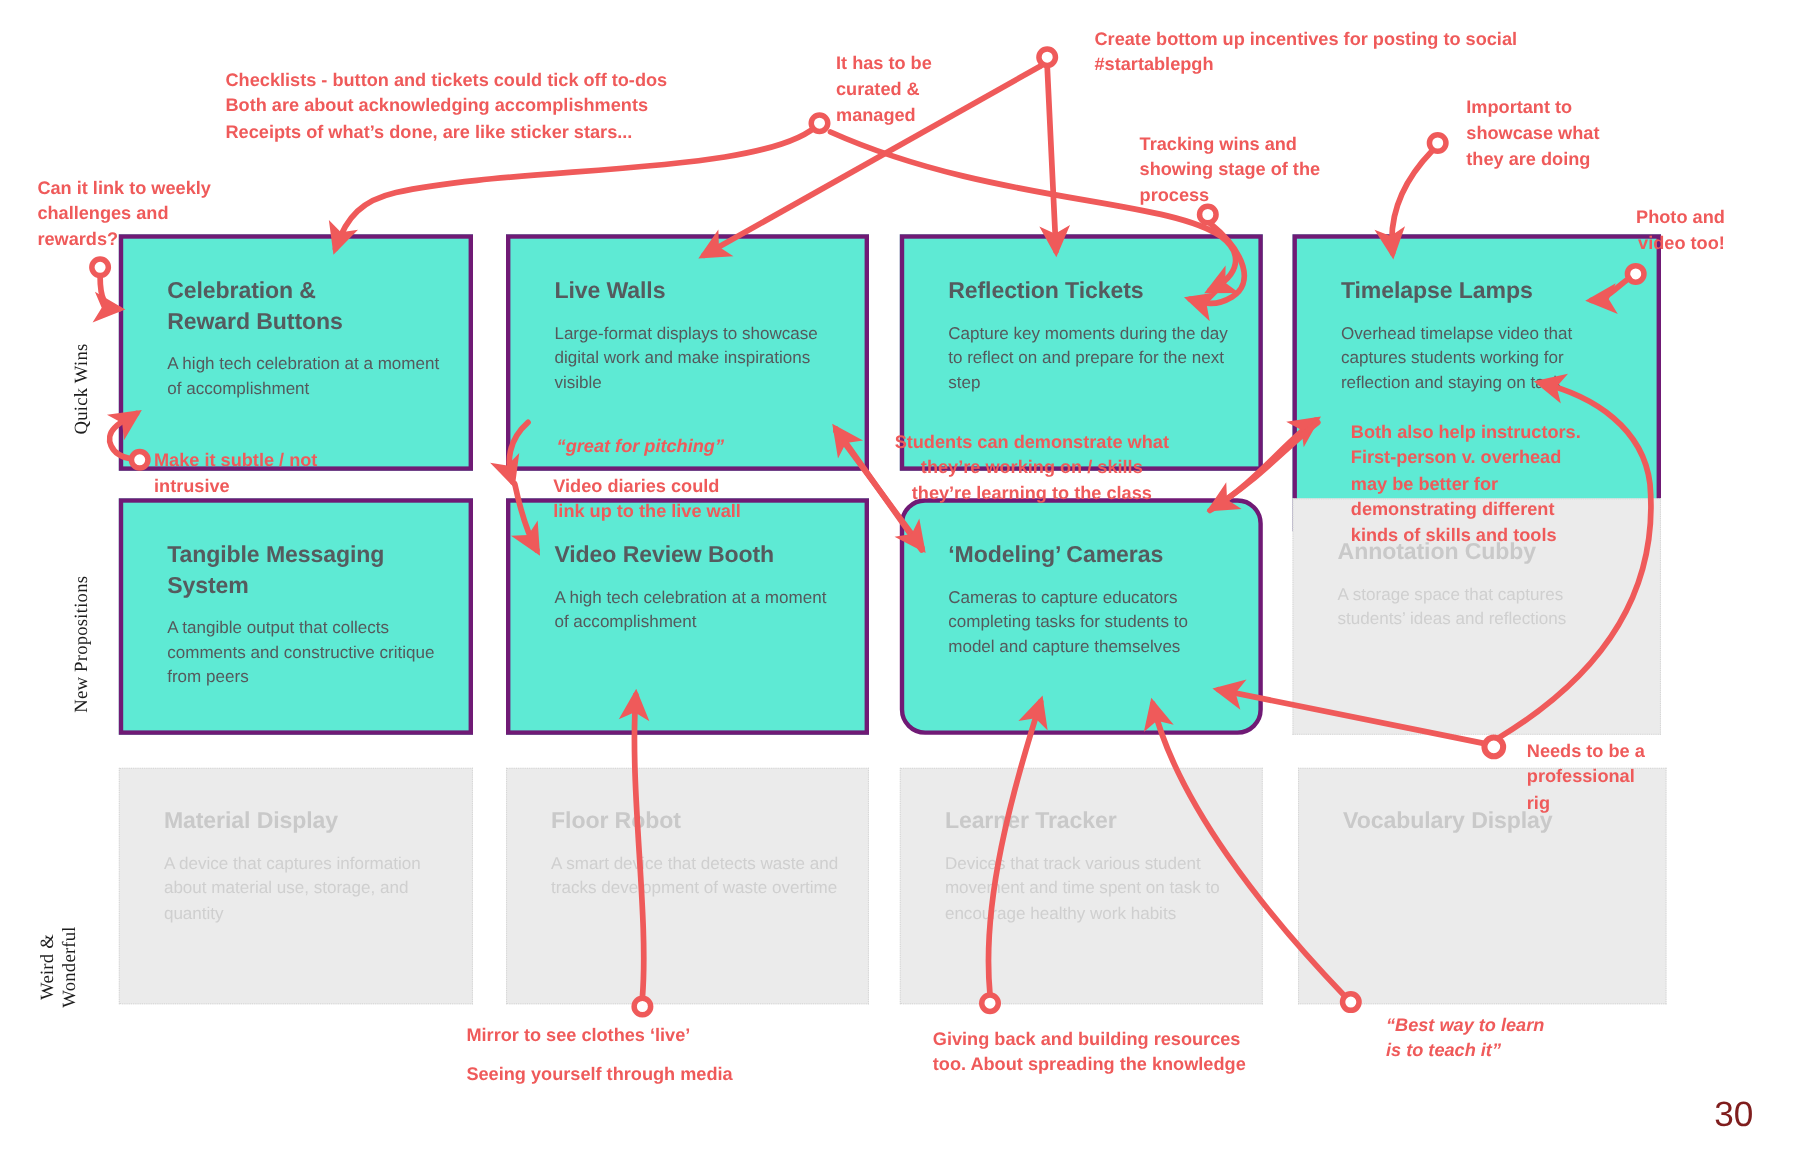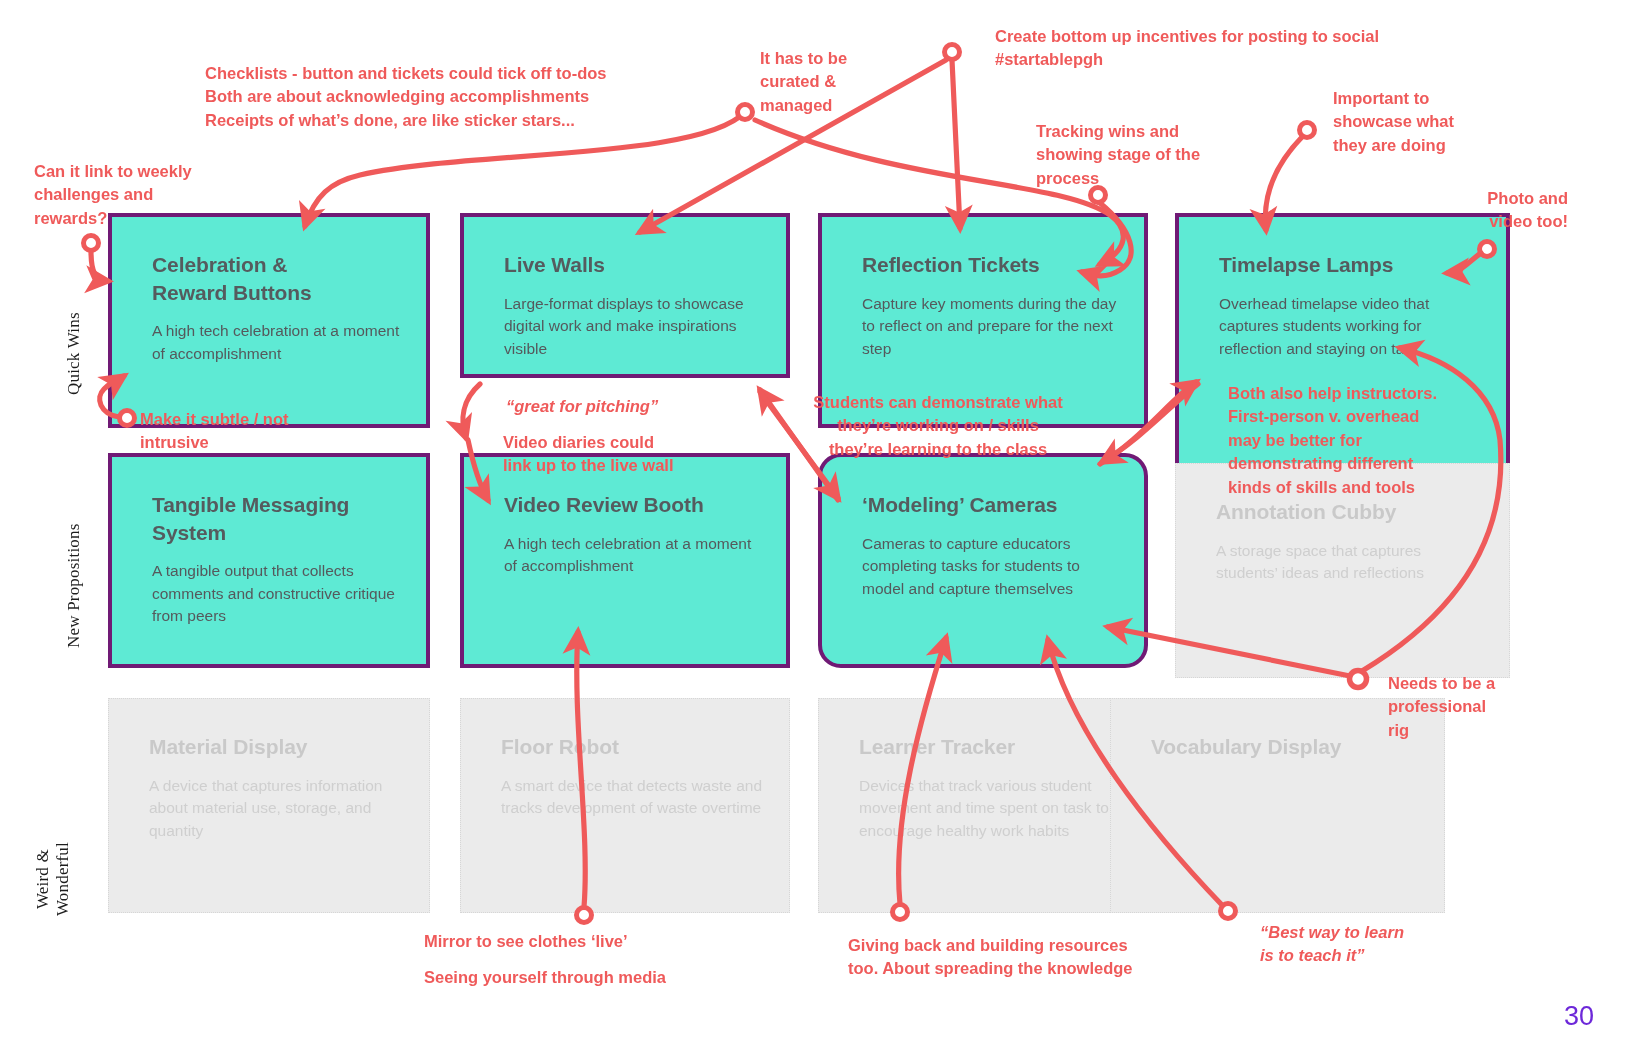--- a/index.html
+++ b/index.html
@@ -72,22 +72,22 @@
     white-space: pre-line;
   }
   .note.italic { font-style: italic; }
   .note.center { text-align: center; }
   .note.right  { text-align: right; }
 
   
   .page-num {
     position: absolute;
     right: 38px; bottom: 24px;
-    font-size: 27px;
-    color: #6d28d9;
+    font-size: 32px;
+    color: #7f1d1d;
     z-index: 4;
   }
 </style>
 </head>
 <body>
 
 <div id="stage">
 
   <div class="row-label" style="left:84px; top:375px;">Quick Wins</div>
 
@@ -97,21 +97,21 @@
     <div>Weird &amp;</div>
     <div>Wonderful</div>
   </div>
 
   <div class="card" style="left:108px; top:213px; width:322px; height:215px;">
     <div class="card-title" style="white-space: pre-line;">Celebration &amp;
 Reward Buttons</div>
     <div class="card-desc">A high tech celebration at a moment of accomplishment</div>
   </div>
 
-  <div class="card" style="left:460px; top:213px; width:330px; height:165px;">
+  <div class="card" style="left:460px; top:213px; width:330px; height:215px;">
     <div class="card-title" style="white-space: pre-line;">Live Walls</div>
     <div class="card-desc">Large-format displays to showcase digital work and make inspirations visible</div>
   </div>
 
   <div class="card" style="left:818px; top:213px; width:330px; height:215px;">
     <div class="card-title" style="white-space: pre-line;">Reflection Tickets</div>
     <div class="card-desc">Capture key moments during the day to reflect on and prepare for the next step</div>
   </div>
 
   <div class="card" style="left:1175px; top:213px; width:335px; height:270px;">
@@ -128,41 +128,41 @@
   <div class="card" style="left:460px; top:453px; width:330px; height:215px;">
     <div class="card-title" style="white-space: pre-line;">Video Review Booth</div>
     <div class="card-desc">A high tech celebration at a moment of accomplishment</div>
   </div>
 
   <div class="card" style="left:818px; top:453px; width:330px; height:215px;border-radius:23px;">
     <div class="card-title" style="white-space: pre-line;">‘Modeling’ Cameras</div>
     <div class="card-desc">Cameras to capture educators completing tasks for students to model and capture themselves</div>
   </div>
 
-  <div class="card ghost" style="left:1175px; top:453px; width:335px; height:215px;margin-top:10px;">
+  <div class="card ghost" style="left:1175px; top:453px; width:335px; height:215px;">
     <div class="card-title" style="white-space: pre-line;">Annotation Cubby</div>
     <div class="card-desc">A storage space that captures students’ ideas and reflections</div>
   </div>
 
   <div class="card ghost" style="left:108px; top:698px; width:322px; height:215px;">
     <div class="card-title" style="white-space: pre-line;">Material Display</div>
     <div class="card-desc">A device that captures information about material use, storage, and quantity</div>
   </div>
 
   <div class="card ghost" style="left:460px; top:698px; width:330px; height:215px;">
     <div class="card-title" style="white-space: pre-line;">Floor Robot</div>
     <div class="card-desc">A smart device that detects waste and tracks development of waste overtime</div>
   </div>
 
   <div class="card ghost" style="left:818px; top:698px; width:330px; height:215px;">
     <div class="card-title" style="white-space: pre-line;">Learner Tracker</div>
     <div class="card-desc">Devices that track various student movement and time spent on task to encourage healthy work habits</div>
   </div>
 
-  <div class="card ghost" style="left:1110px; top:698px; width:335px; height:215px;">
+  <div class="card ghost" style="left:1180px; top:698px; width:335px; height:215px;">
     <div class="card-title" style="white-space: pre-line;">Vocabulary Display</div>
   </div>
 
   <svg id="arrows" viewBox="0 0 1632 1056" xmlns="http://www.w3.org/2000/svg">
     <defs>
       <marker id="ah" viewBox="0 0 12 12" refX="9" refY="6" markerWidth="6.2" markerHeight="6.2" orient="auto-start-reverse">
         <path d="M0.5,0.8 L11.2,6 L0.5,11.2 L3.2,6 Z" fill="#ef5a5a"></path>
       </marker>
     </defs>
     <g fill="none" stroke="#ef5a5a" stroke-width="5.2" stroke-linecap="round">

